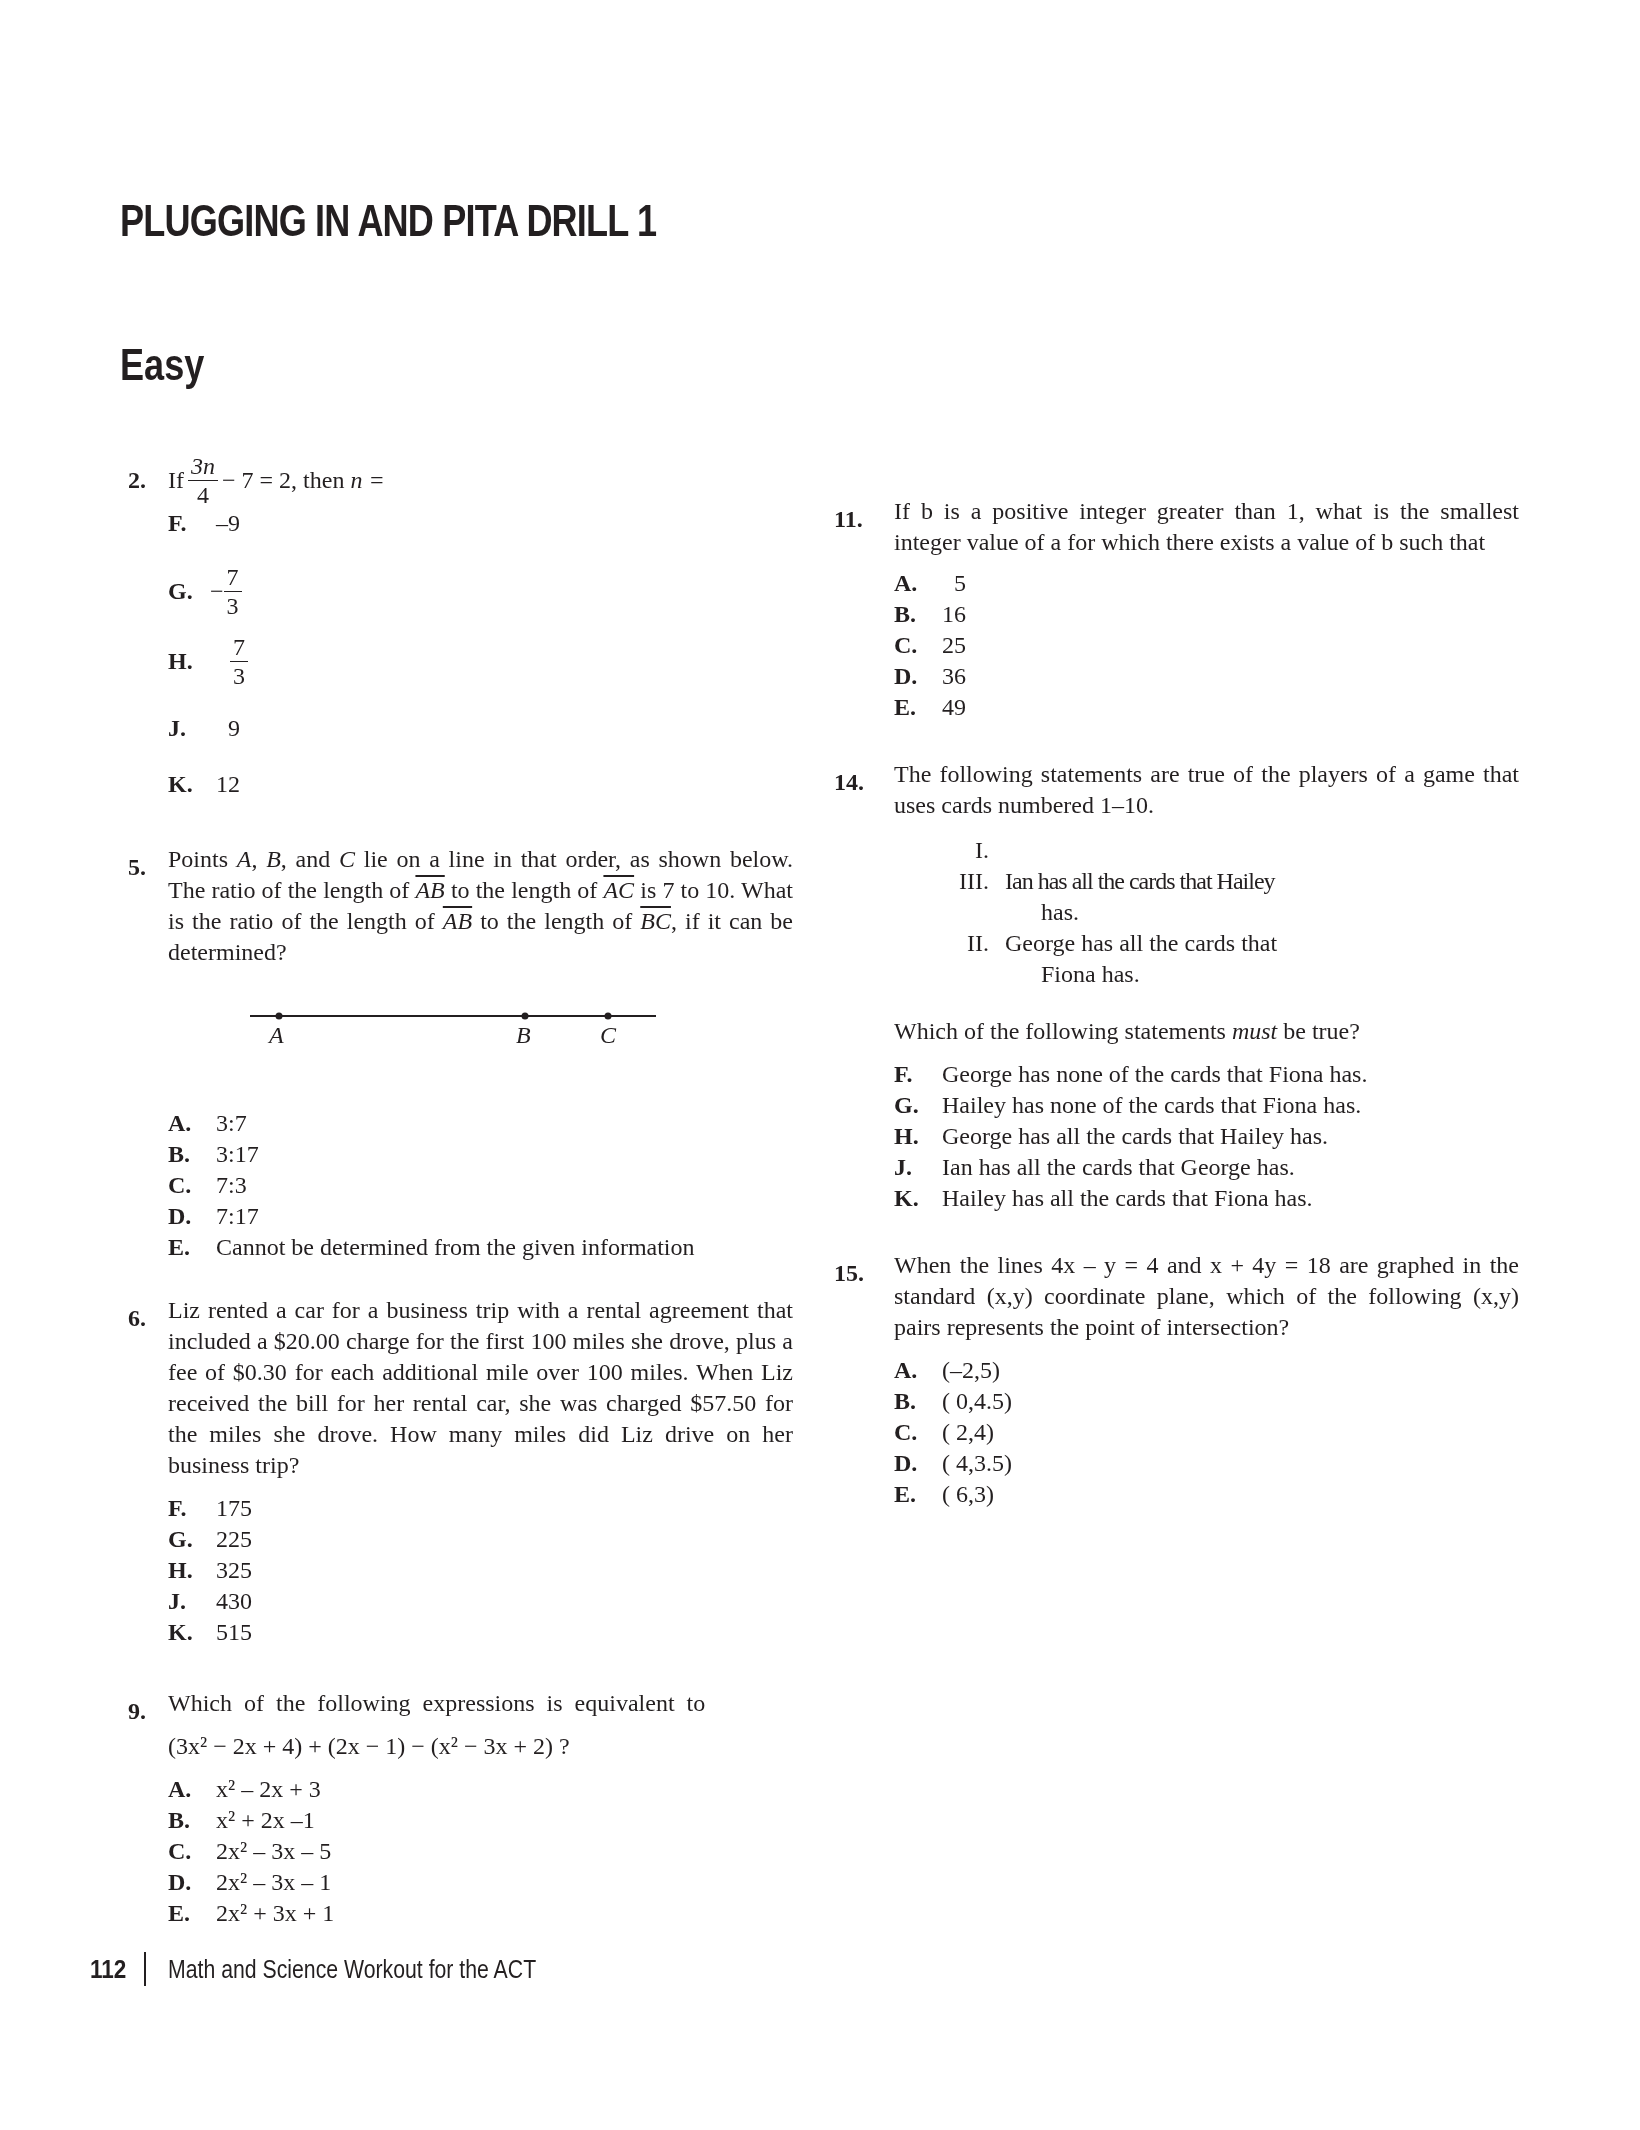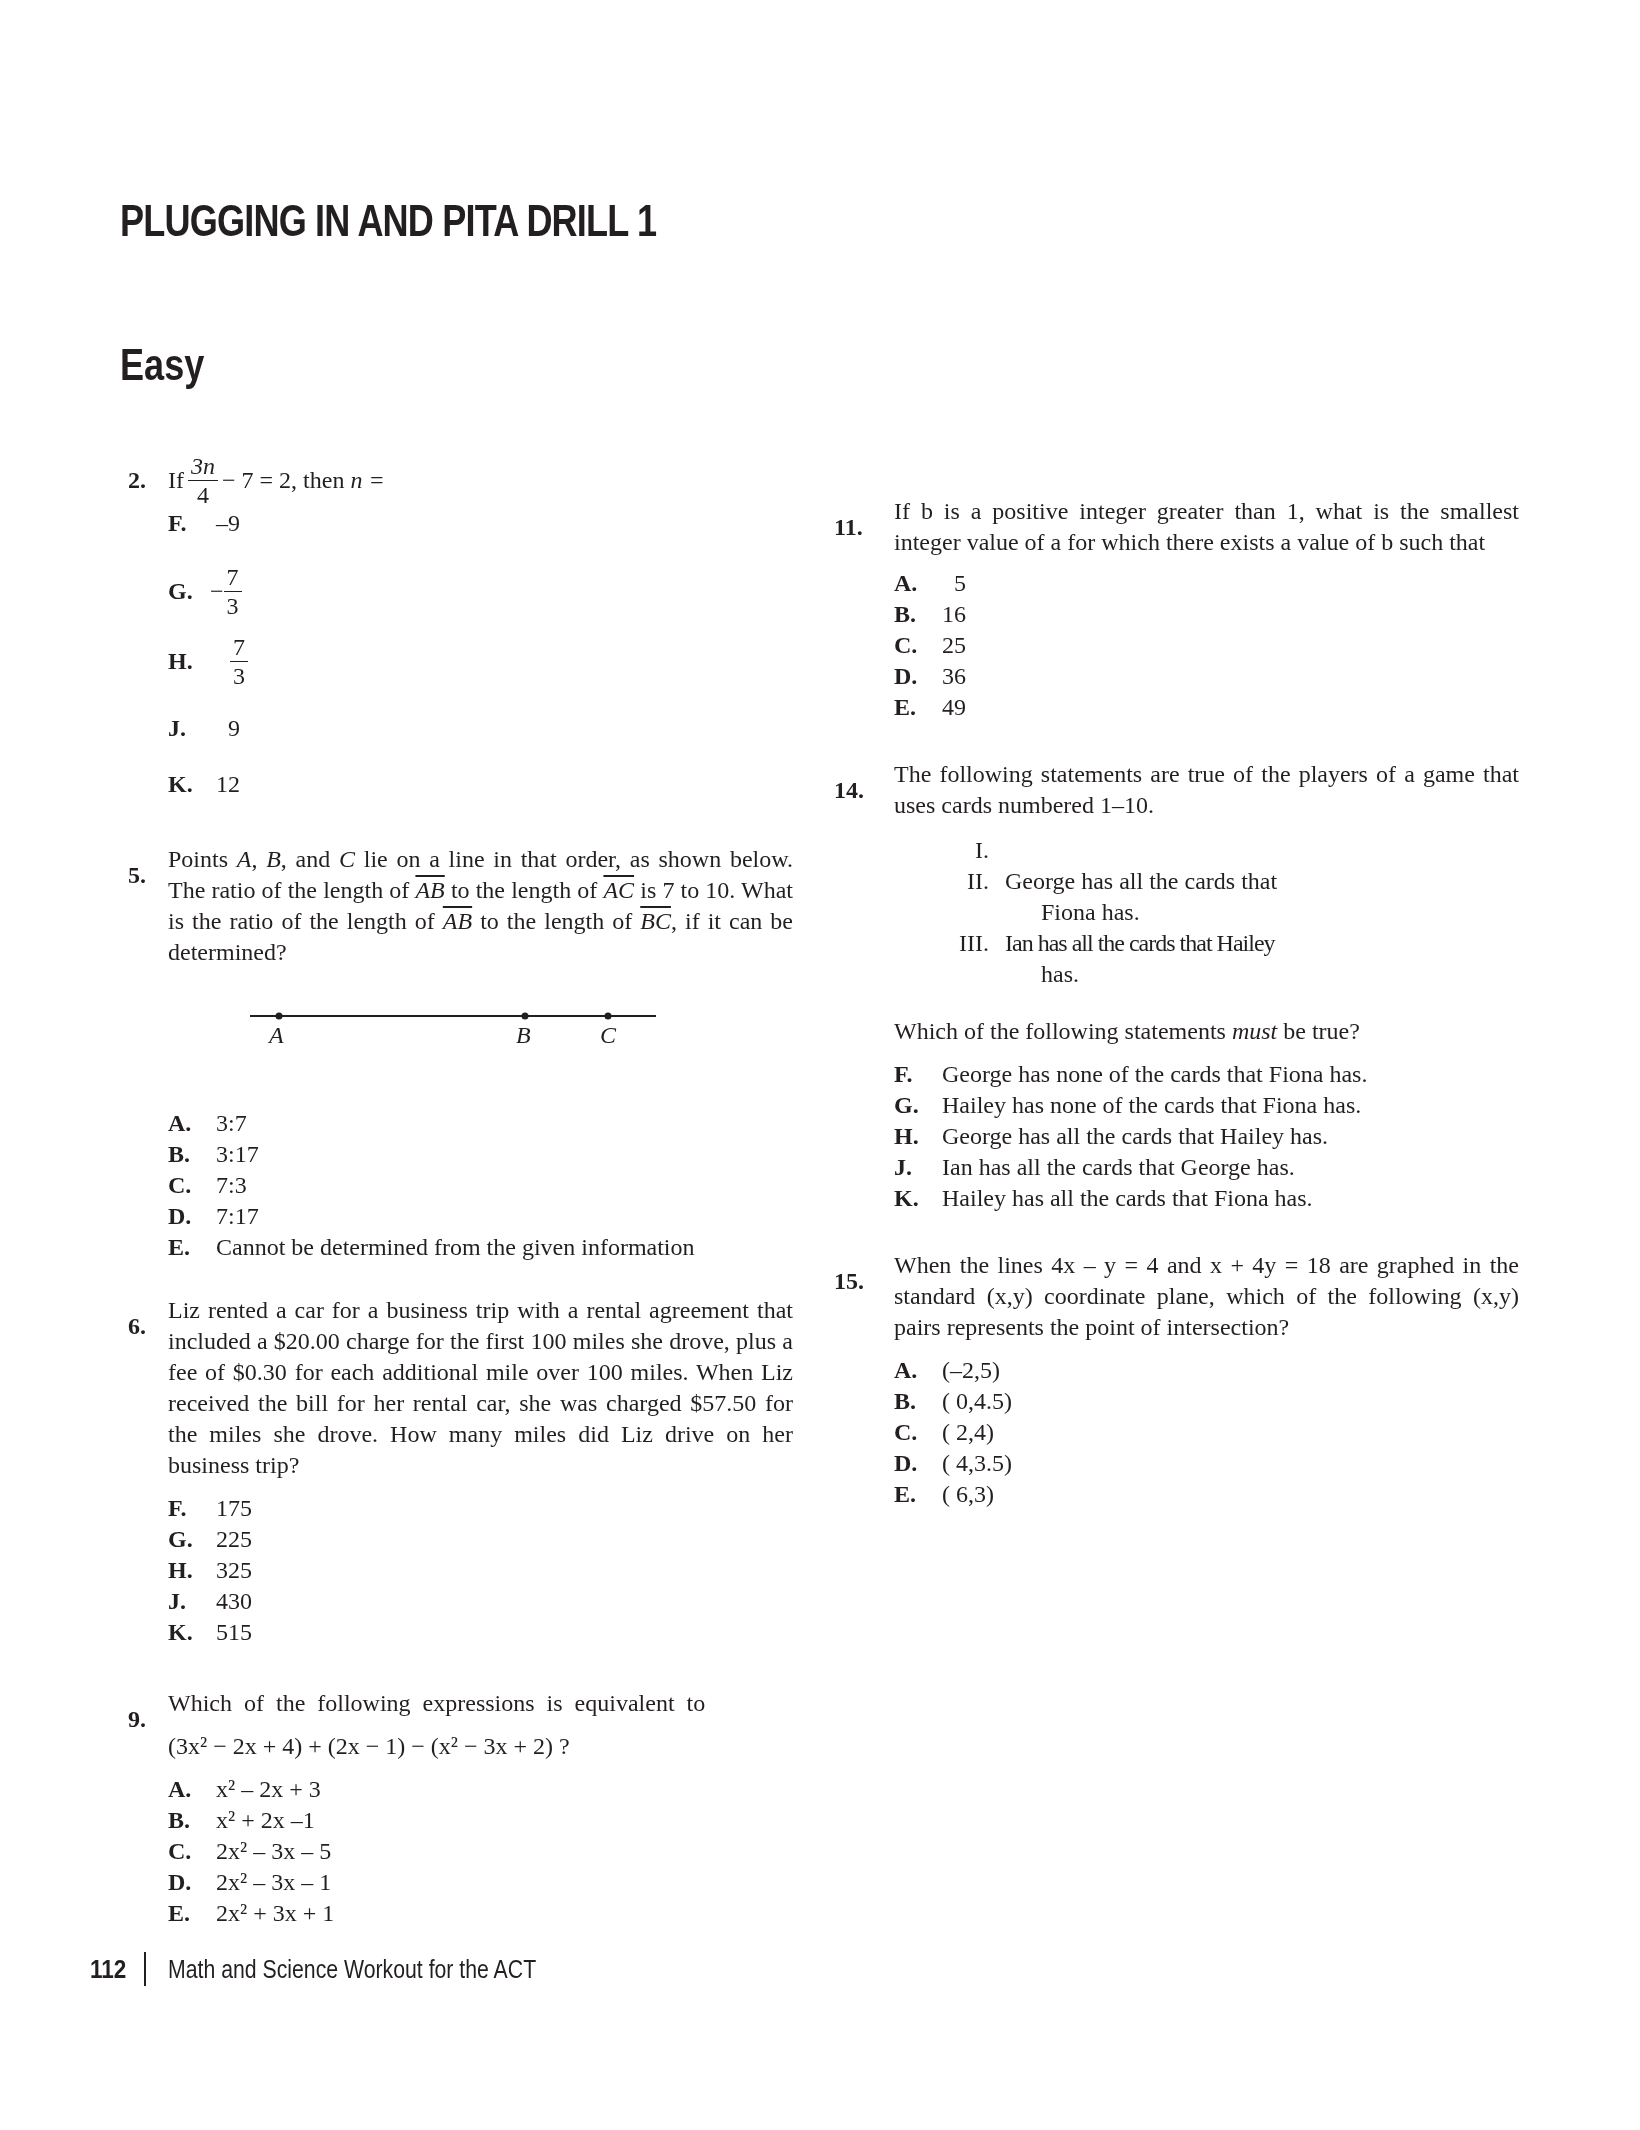--- a/index.html
+++ b/index.html
@@ -7,21 +7,21 @@
          font-family:"Liberation Serif", "DejaVu Serif", serif; }
   .title { position:absolute; left:120px; top:196px; font-family:"Liberation Sans", "DejaVu Sans", sans-serif;
            font-weight:bold; font-size:44px; letter-spacing:-1px; transform:scaleX(0.82); transform-origin:left top; margin:0; }
   .section { position:absolute; left:120px; top:340px; font-family:"Liberation Sans", "DejaVu Sans", sans-serif;
              font-weight:bold; font-size:44px; transform:scaleX(0.82); transform-origin:left top; margin:0; }
   .col { position:absolute; font-size:24px; line-height:31px; }
   .col-left { left:128px; top:452px; width:665px; }
   .col-right { left:834px; top:464px; width:685px; }
   .q { position:relative; padding-left:40px; }
   .col-right .q { padding-left:60px; }
-  .qnum { position:absolute; left:0; top:16px; font-weight:bold; }
+  .qnum { position:absolute; left:0; top:8px; font-weight:bold; }
   .q-text { text-align:justify;margin-top:32px; }
   .choices { margin-top:6px; }
   .choice { display:flex; }
   .clabel { font-weight:bold; width:48px; flex:none; }
   .q2-head { display:flex; align-items:center; height:56px; }
   .frac { display:inline-flex; flex-direction:column; align-items:center; vertical-align:middle; margin:0 4px; line-height:28px;justify-content:center; }
   .frac .num { border-bottom:1.5px solid #231f20; padding:0 3px; }
   .frac-choice { display:flex; align-items:center; height:70px; }
   .ov { text-decoration:overline; font-style:italic; }
   i, .it { font-style:italic; }
@@ -214,26 +214,26 @@
   </div>
 
   <div class="q" style="margin-top:36px;">
     <span class="qnum">14.</span>
     <div class="q-text">The following statements are true of the players of a game that uses cards numbered 1–10.</div>
     <div class="roman">
       <div class="roman-item">
         <span class="roman-num">I.</span>
       </div>
       <div class="roman-item">
+        <span class="roman-num">III.</span>
+        <span class="roman-text"><span style="letter-spacing:-1px;">Ian has all the cards that Hailey</span><span class="cont">has.</span></span>
+      </div>
+      <div class="roman-item">
         <span class="roman-num">II.</span>
         <span class="roman-text"><span>George has all the cards that</span><span class="cont">Fiona has.</span></span>
-      </div>
-      <div class="roman-item">
-        <span class="roman-num">III.</span>
-        <span class="roman-text"><span style="letter-spacing:-1px;">Ian has all the cards that Hailey</span><span class="cont">has.</span></span>
       </div>
     </div>
     <div style="margin-top:26px;"><span>Which of the following statements </span><span class="it">must</span><span> be true?</span></div>
     <div class="choices" style="margin-top:12px;">
       <div class="choice">
           <span class="clabel">F.</span>
           <span>George has none of the cards that Fiona has.</span>
         </div>
       <div class="choice">
           <span class="clabel">G.</span>

